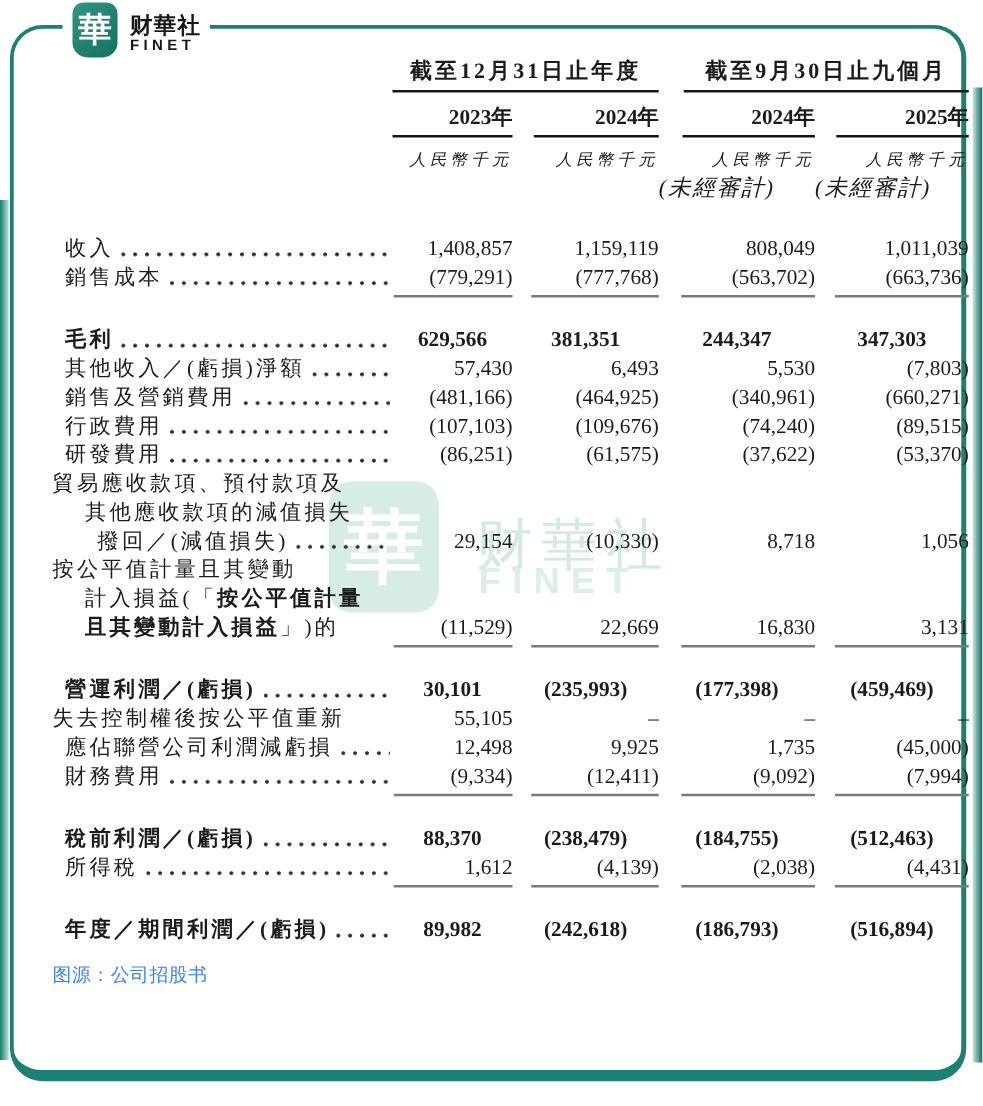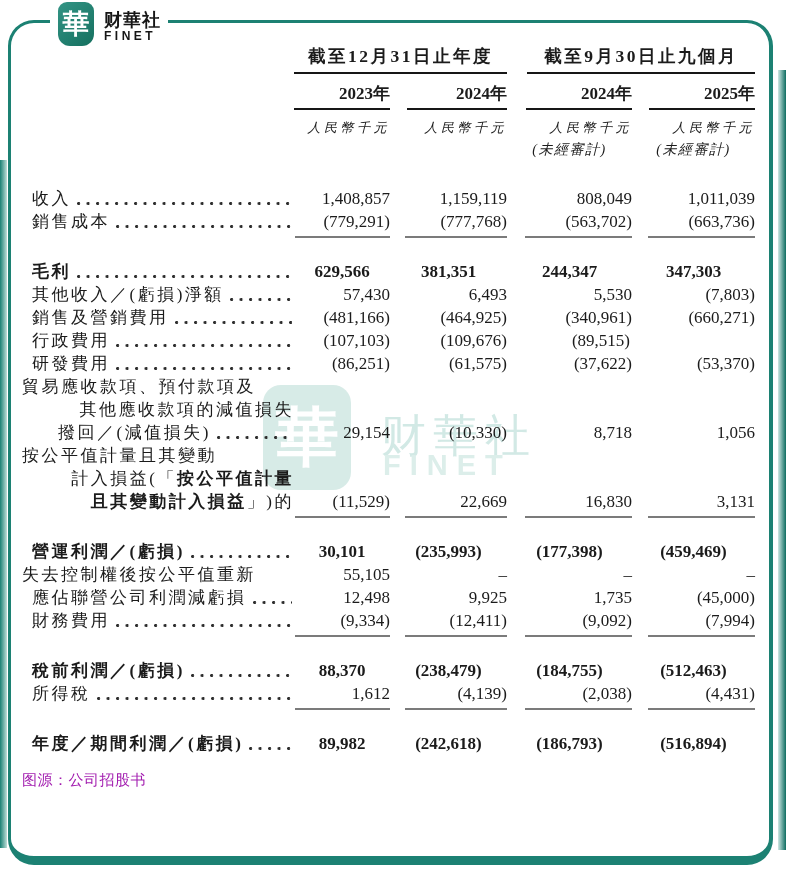--- a/index.html
+++ b/index.html
@@ -29,61 +29,61 @@
   .wm{position:absolute;z-index:0;color:#d2e9e5;}
   .wm-seal{left:263px;top:385px;width:88px;height:105px;border-radius:18px;
          background:#d7ebe7;color:#ffffff;font-size:64px;font-weight:bold;
          text-align:center;line-height:105px;position:absolute;}
   .wm-zh{left:381px;top:406px;font-size:45px;letter-spacing:7px;position:absolute;
          font-family:"Liberation Sans","DejaVu Sans",sans-serif;color:#d2e9e5;}
   .wm-en{left:383px;top:449px;font-size:29px;font-weight:bold;letter-spacing:9px;position:absolute;
          font-family:"Liberation Sans","DejaVu Sans",sans-serif;color:#dceeea;}
 
   
-  .content{position:absolute;left:22px;top:44px;width:733px;z-index:4;}
+  .content{position:absolute;left:42px;top:44px;width:733px;z-index:4;}
   .sp-label{width:272px;flex:none;}
   .c1{width:96px;flex:none;}.c2{width:117px;flex:none;}
   .c3{width:125px;flex:none;}.c4{width:123px;flex:none;}
 
   .group-row{display:flex;}
   .group{font-weight:bold;font-size:17.5px;letter-spacing:2.5px;text-align:center;
          border-bottom:2px solid #161616;padding-bottom:4px;box-sizing:border-box;}
   .g1{width:213px;flex:none;}
   .g2{width:228px;flex:none;margin-left:20px;}
 
   .year-row{display:flex;margin-top:8px;justify-content:center;}
   .ycell .yline{margin-left:auto;text-align:right;font-weight:bold;font-size:17px;
          border-bottom:2px solid #161616;padding-bottom:3px;box-sizing:border-box;}
   .c1 .yline{width:96px;}.c2 .yline{width:100px;}.c3 .yline{width:106px;}.c4 .yline{width:106px;}
 
   .unit-row{display:flex;margin-top:8px;}
   .unit{font-style:italic;font-size:13px;letter-spacing:3.5px;text-align:right;line-height:20px;}
   .unaud-row{display:flex;margin-top:2px;}
-  .unaud{font-style:italic;font-size:14px;letter-spacing:1.5px;text-align:center;line-height:20px;}
+  .unaud{font-style:italic;font-size:18px;letter-spacing:1.5px;text-align:left;line-height:20px;}
 
   .rows{margin-top:27px;}
   .trow{display:flex;align-items:flex-end;}
   .trow.gap-before{margin-top:22px;}
   .lbl{width:272px;flex:none;font-size:17px;letter-spacing:2.5px;line-height:23px;}
   .lbl .line{display:block;}
   .lbl .line.last{display:flex;margin-left:10px;}
-  .lbl .line.ind{padding-left:26px;text-align:right;}
+  .lbl .line.ind{padding-left:26px;}
   .leader{flex:1;margin:0 2px 0 6px;
           background-image:radial-gradient(circle at 1.6px 50%, #2c2c2c 1.25px, transparent 1.8px);
           background-size:9.5px 5px;background-repeat:repeat-x;
           background-position:0 calc(100% - 4px);}
   .vc{text-align:right;font-size:17px;line-height:23px;align-self:flex-end;}
   .trow.bold .lbl,.trow.bold .vc{font-weight:bold;text-align:center;}
 
   .rrow{display:flex;margin-top:3px;}
   .rline{height:2px;background:#7b7b7b;margin-left:auto;}
   .c1 .rline{width:95px;}.c2 .rline{width:102px;}.c3 .rline{width:107px;}.c4 .rline{width:107px;}
 
   .source{margin-top:16px;font-family:"Liberation Sans","DejaVu Sans",sans-serif;
-          font-size:15px;color:#a21caf;letter-spacing:0.5px;}
+          font-size:15px;color:#3b82f6;letter-spacing:0.5px;}
 </style>
 </head>
 <body>
 
 <div class="frame"></div>
 <div class="ribbon-right"></div>
 <div class="ribbon-left"></div>
 <div class="logo-mask"></div>
 
 <div class="logo">
@@ -216,20 +216,21 @@
       </div>
       <div class="trow">
         <div class="lbl">
           <div class="line last">
             <span><span>行政費用</span></span>
             <span class="leader"></span>
           </div>
         </div>
         <div class="vc c1">(107,103)</div>
         <div class="vc c2">(109,676)</div>
+        <div class="vc c3">(74,240)</div>
         <div class="vc c4">(89,515)</div>
       </div>
       <div class="trow">
         <div class="lbl">
           <div class="line last">
             <span><span>研發費用</span></span>
             <span class="leader"></span>
           </div>
         </div>
         <div class="vc c1">(86,251)</div>

